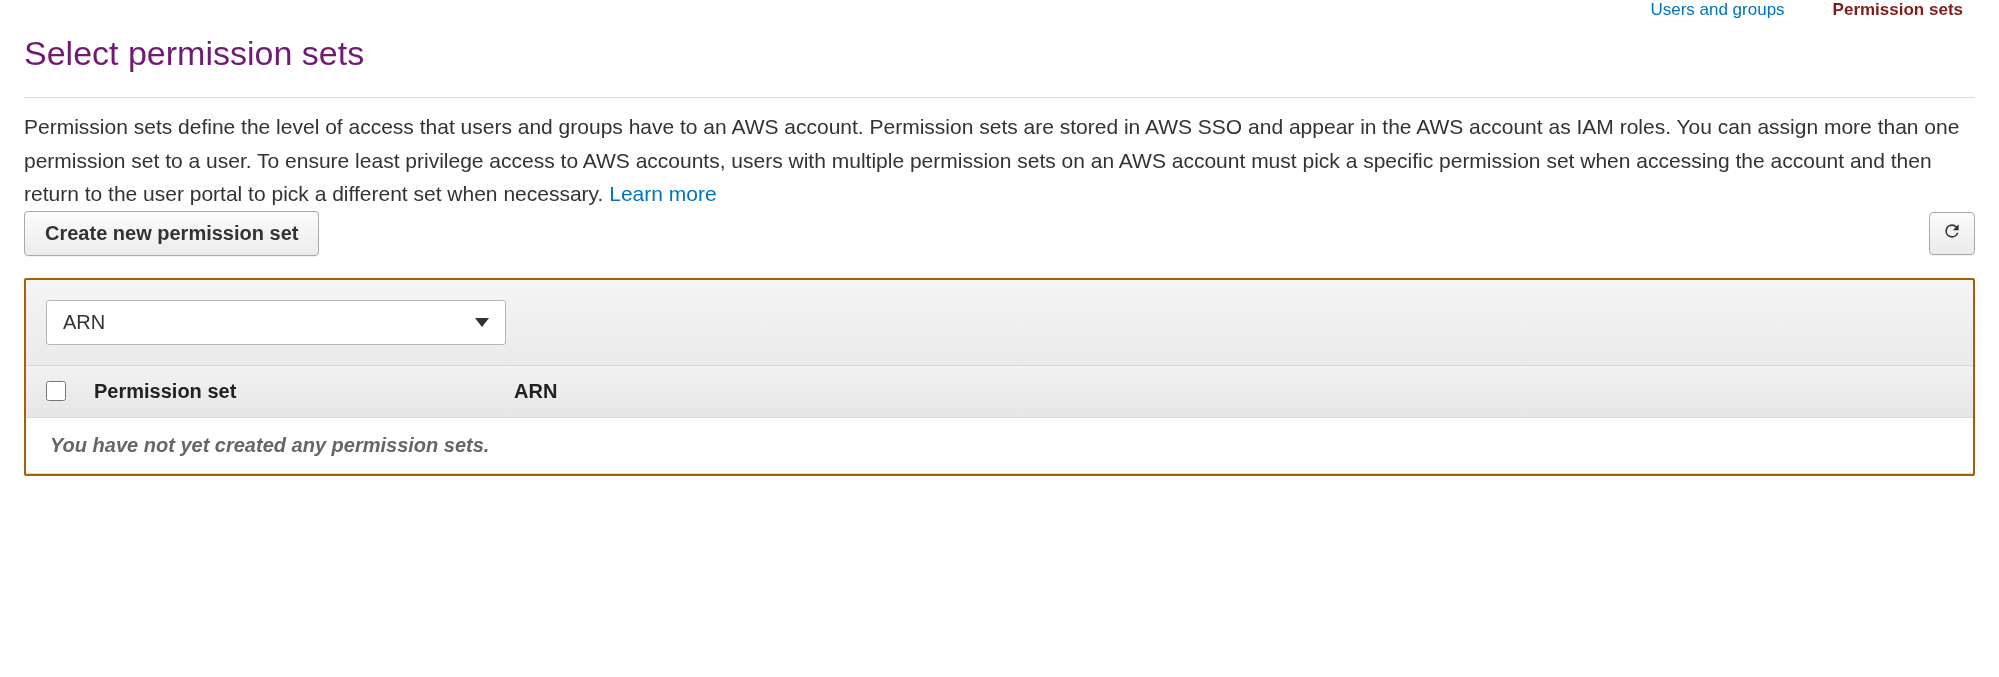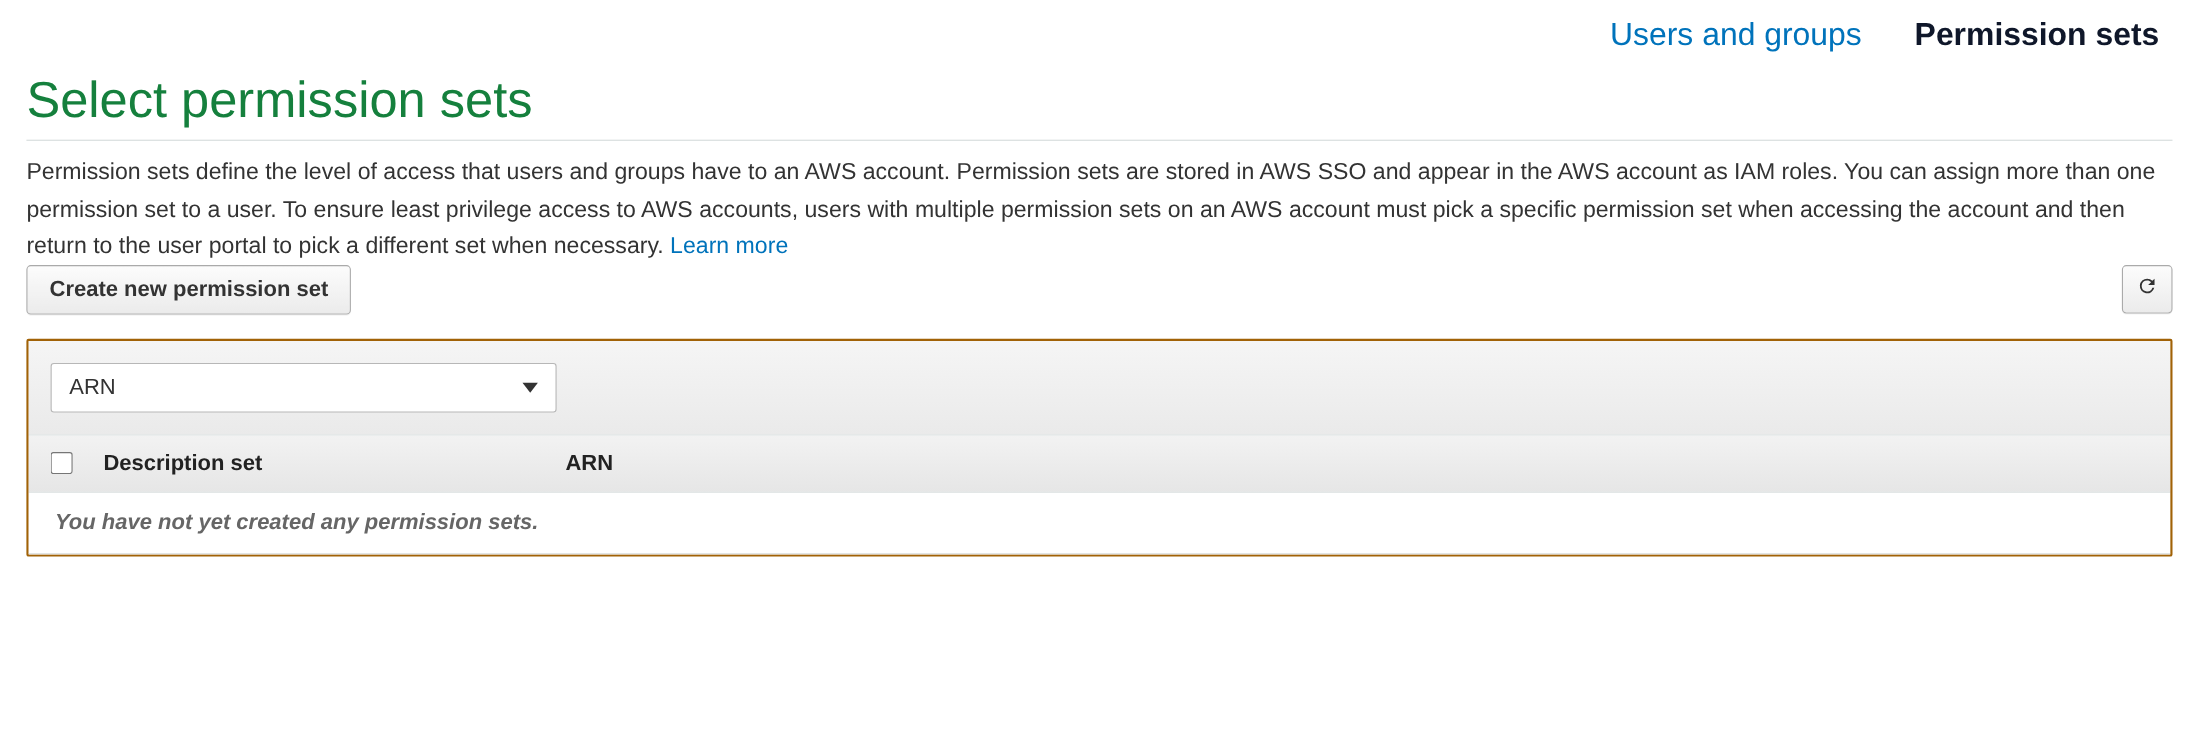--- a/index.html
+++ b/index.html
@@ -12,38 +12,38 @@
       font-size: 18px;
       color: #333;
       background: #fff;
       padding: 0 24px 24px 24px;
       width: 1999px;
     }
     .tabs {
       display: flex;
       justify-content: flex-end;
       gap: 48px;
-      padding: 16px 12px 8px 0;
-      font-size: 29px;
+      padding: 0 12px 8px 0;
+      font-size: 17px;
     }
     .tab {
       cursor: pointer;
       color: #0073bb;
       font-weight: 400;
     }
     .tab.active {
-      color: #0f172a;
+      color: #7f1d1d;
       font-weight: 700;
     }
     h1.page-title {
-      font-size: 46px;
+      font-size: 34px;
       font-weight: 400;
-      color: #15803d;
+      color: #701a75;
       margin-top: 6px;
-      margin-bottom: 10px;
+      margin-bottom: 24px;
     }
     .divider {
       border: none;
       border-top: 1px solid #d5dbdb;
       margin-bottom: 12px;
     }
     .description {
       font-size: 21px;
       line-height: 1.6;
       color: #333;
@@ -196,19 +196,19 @@
     <div class="filter-select">
       <span>ARN</span>
       <span class="caret-down"></span>
     </div>
   </div>
 
   <div class="table-header">
     <div class="col-checkbox">
       <input type="checkbox" style="">
     </div>
-    <div class="col-permset">Description set</div>
+    <div class="col-permset">Permission set</div>
     <div class="col-arn">ARN</div>
   </div>
 
   <div class="empty-state">You have not yet created any permission sets.</div>
 
 </div>
 
 </body></html>

